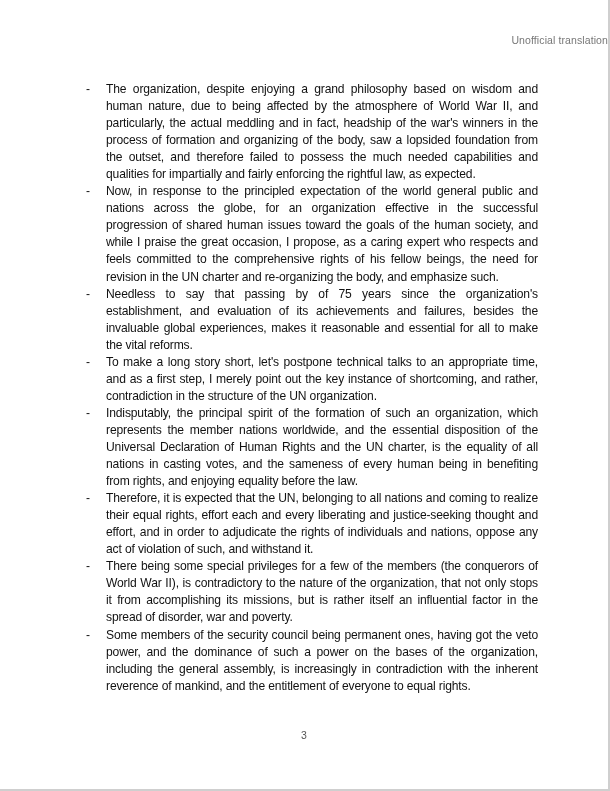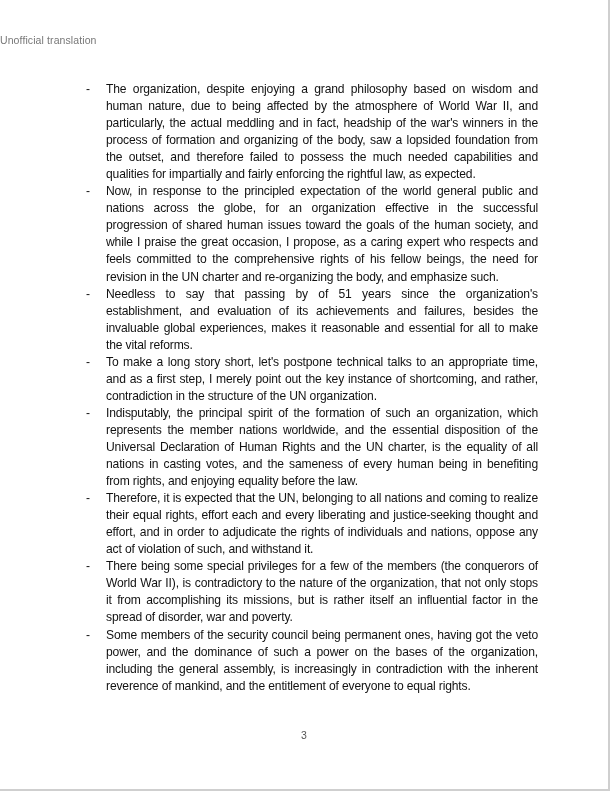--- a/index.html
+++ b/index.html
@@ -23,21 +23,21 @@
     height: 789px;
     background: #ffffff;
     border-right: 2px solid #cfcfcf;
     border-bottom: 2px solid #cfcfcf;
   }
   .header {
     position: absolute;
     top: 34px;
     left: 0;
     width: 608px;
-    text-align: left;
+    text-align: right;
     font-size: 10.5px;
     color: #777777;
     letter-spacing: 0.1px;
   }
   .bullets {
     position: absolute;
     top: 81px;
     left: 86px;
     width: 452px;
     margin: 0;
@@ -78,21 +78,21 @@
     <li class="bullet">
       <span class="dash">-</span>
       <span>The organization, despite enjoying a grand philosophy based on wisdom and human nature, due to being affected by the atmosphere of World War II, and particularly, the actual meddling and in fact, headship of the war's winners in the process of formation and organizing of the body, saw a lopsided foundation from the outset, and therefore failed to possess the much needed capabilities and qualities for impartially and fairly enforcing the rightful law, as expected.</span>
     </li>
     <li class="bullet">
       <span class="dash">-</span>
       <span>Now, in response to the principled expectation of the world general public and nations across the globe, for an organization effective in the successful progression of shared human issues toward the goals of the human society, and while I praise the great occasion, I propose, as a caring expert who respects and feels committed to the comprehensive rights of his fellow beings, the need for revision in the UN charter and re-organizing the body, and emphasize such.</span>
     </li>
     <li class="bullet">
       <span class="dash">-</span>
-      <span>Needless to say that passing by of 51 years since the organization's establishment, and evaluation of its achievements and failures, besides the invaluable global experiences, makes it reasonable and essential for all to make the vital reforms.</span>
+      <span>Needless to say that passing by of 75 years since the organization's establishment, and evaluation of its achievements and failures, besides the invaluable global experiences, makes it reasonable and essential for all to make the vital reforms.</span>
     </li>
     <li class="bullet">
       <span class="dash">-</span>
       <span>To make a long story short, let's postpone technical talks to an appropriate time, and as a first step, I merely point out the key instance of shortcoming, and rather, contradiction in the structure of the UN organization.</span>
     </li>
     <li class="bullet">
       <span class="dash">-</span>
       <span>Indisputably, the principal spirit of the formation of such an organization, which represents the member nations worldwide, and the essential disposition of the Universal Declaration of Human Rights and the UN charter, is the equality of all nations in casting votes, and the sameness of every human being in benefiting from rights, and enjoying equality before the law.</span>
     </li>
     <li class="bullet">

